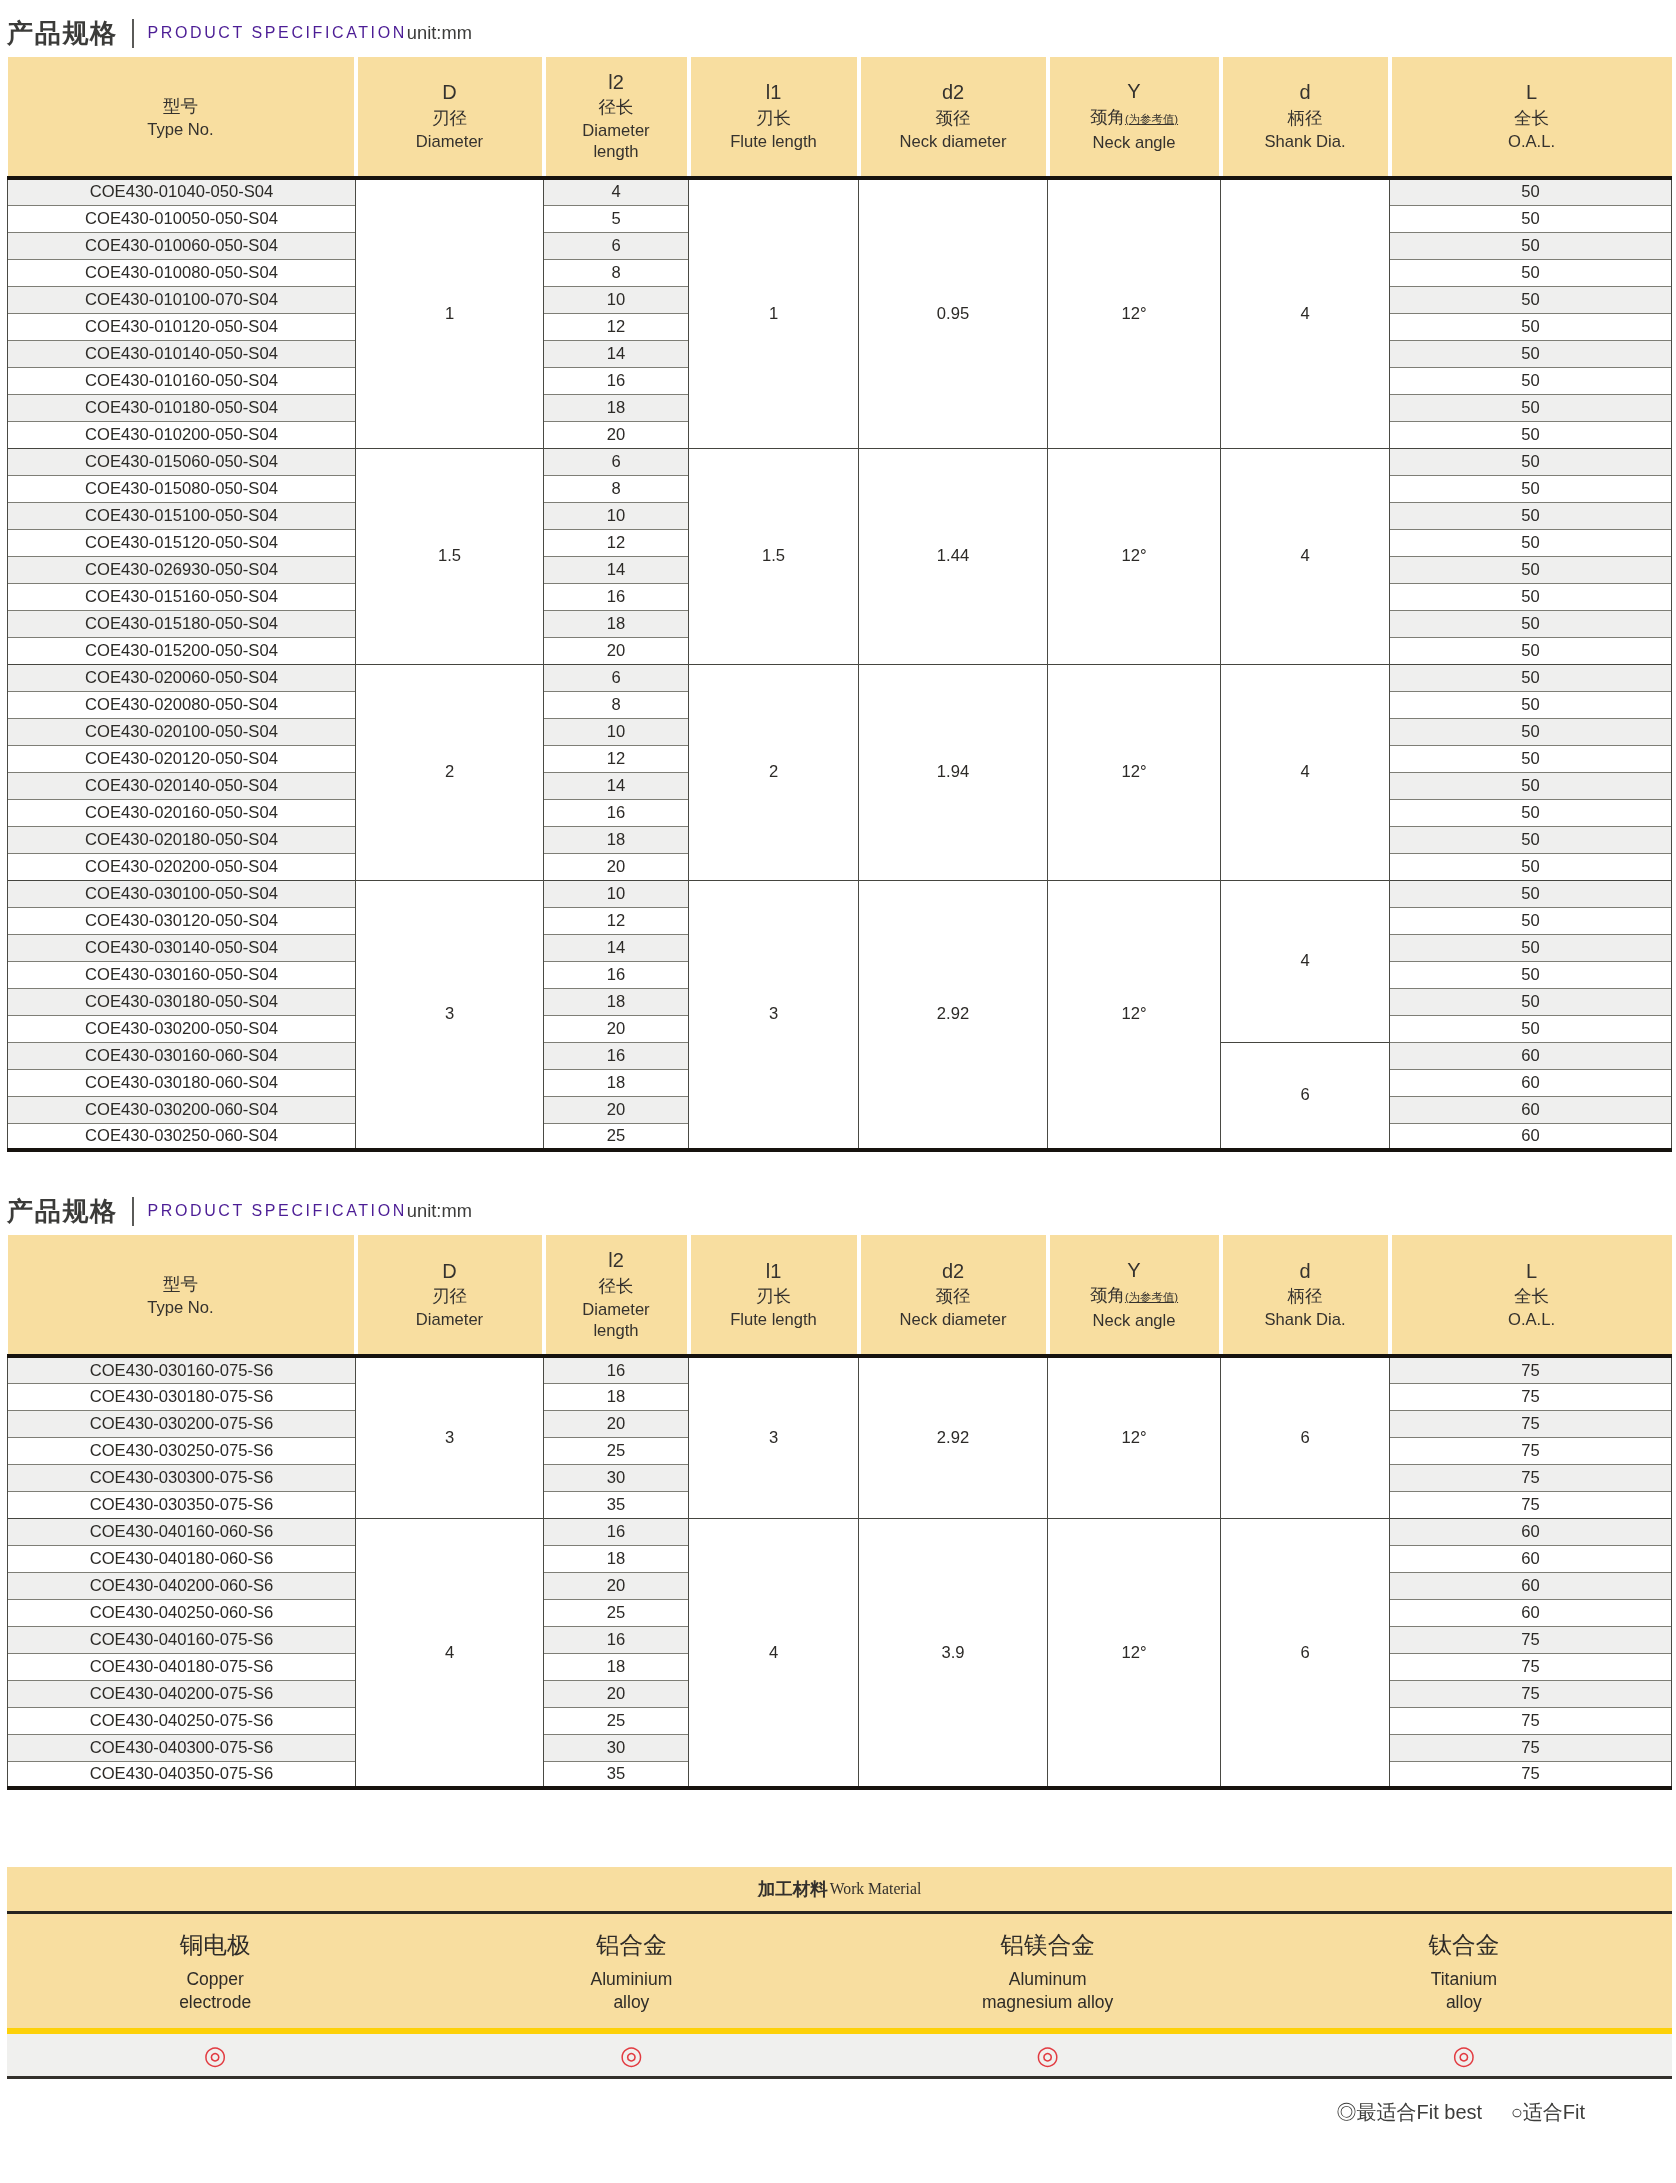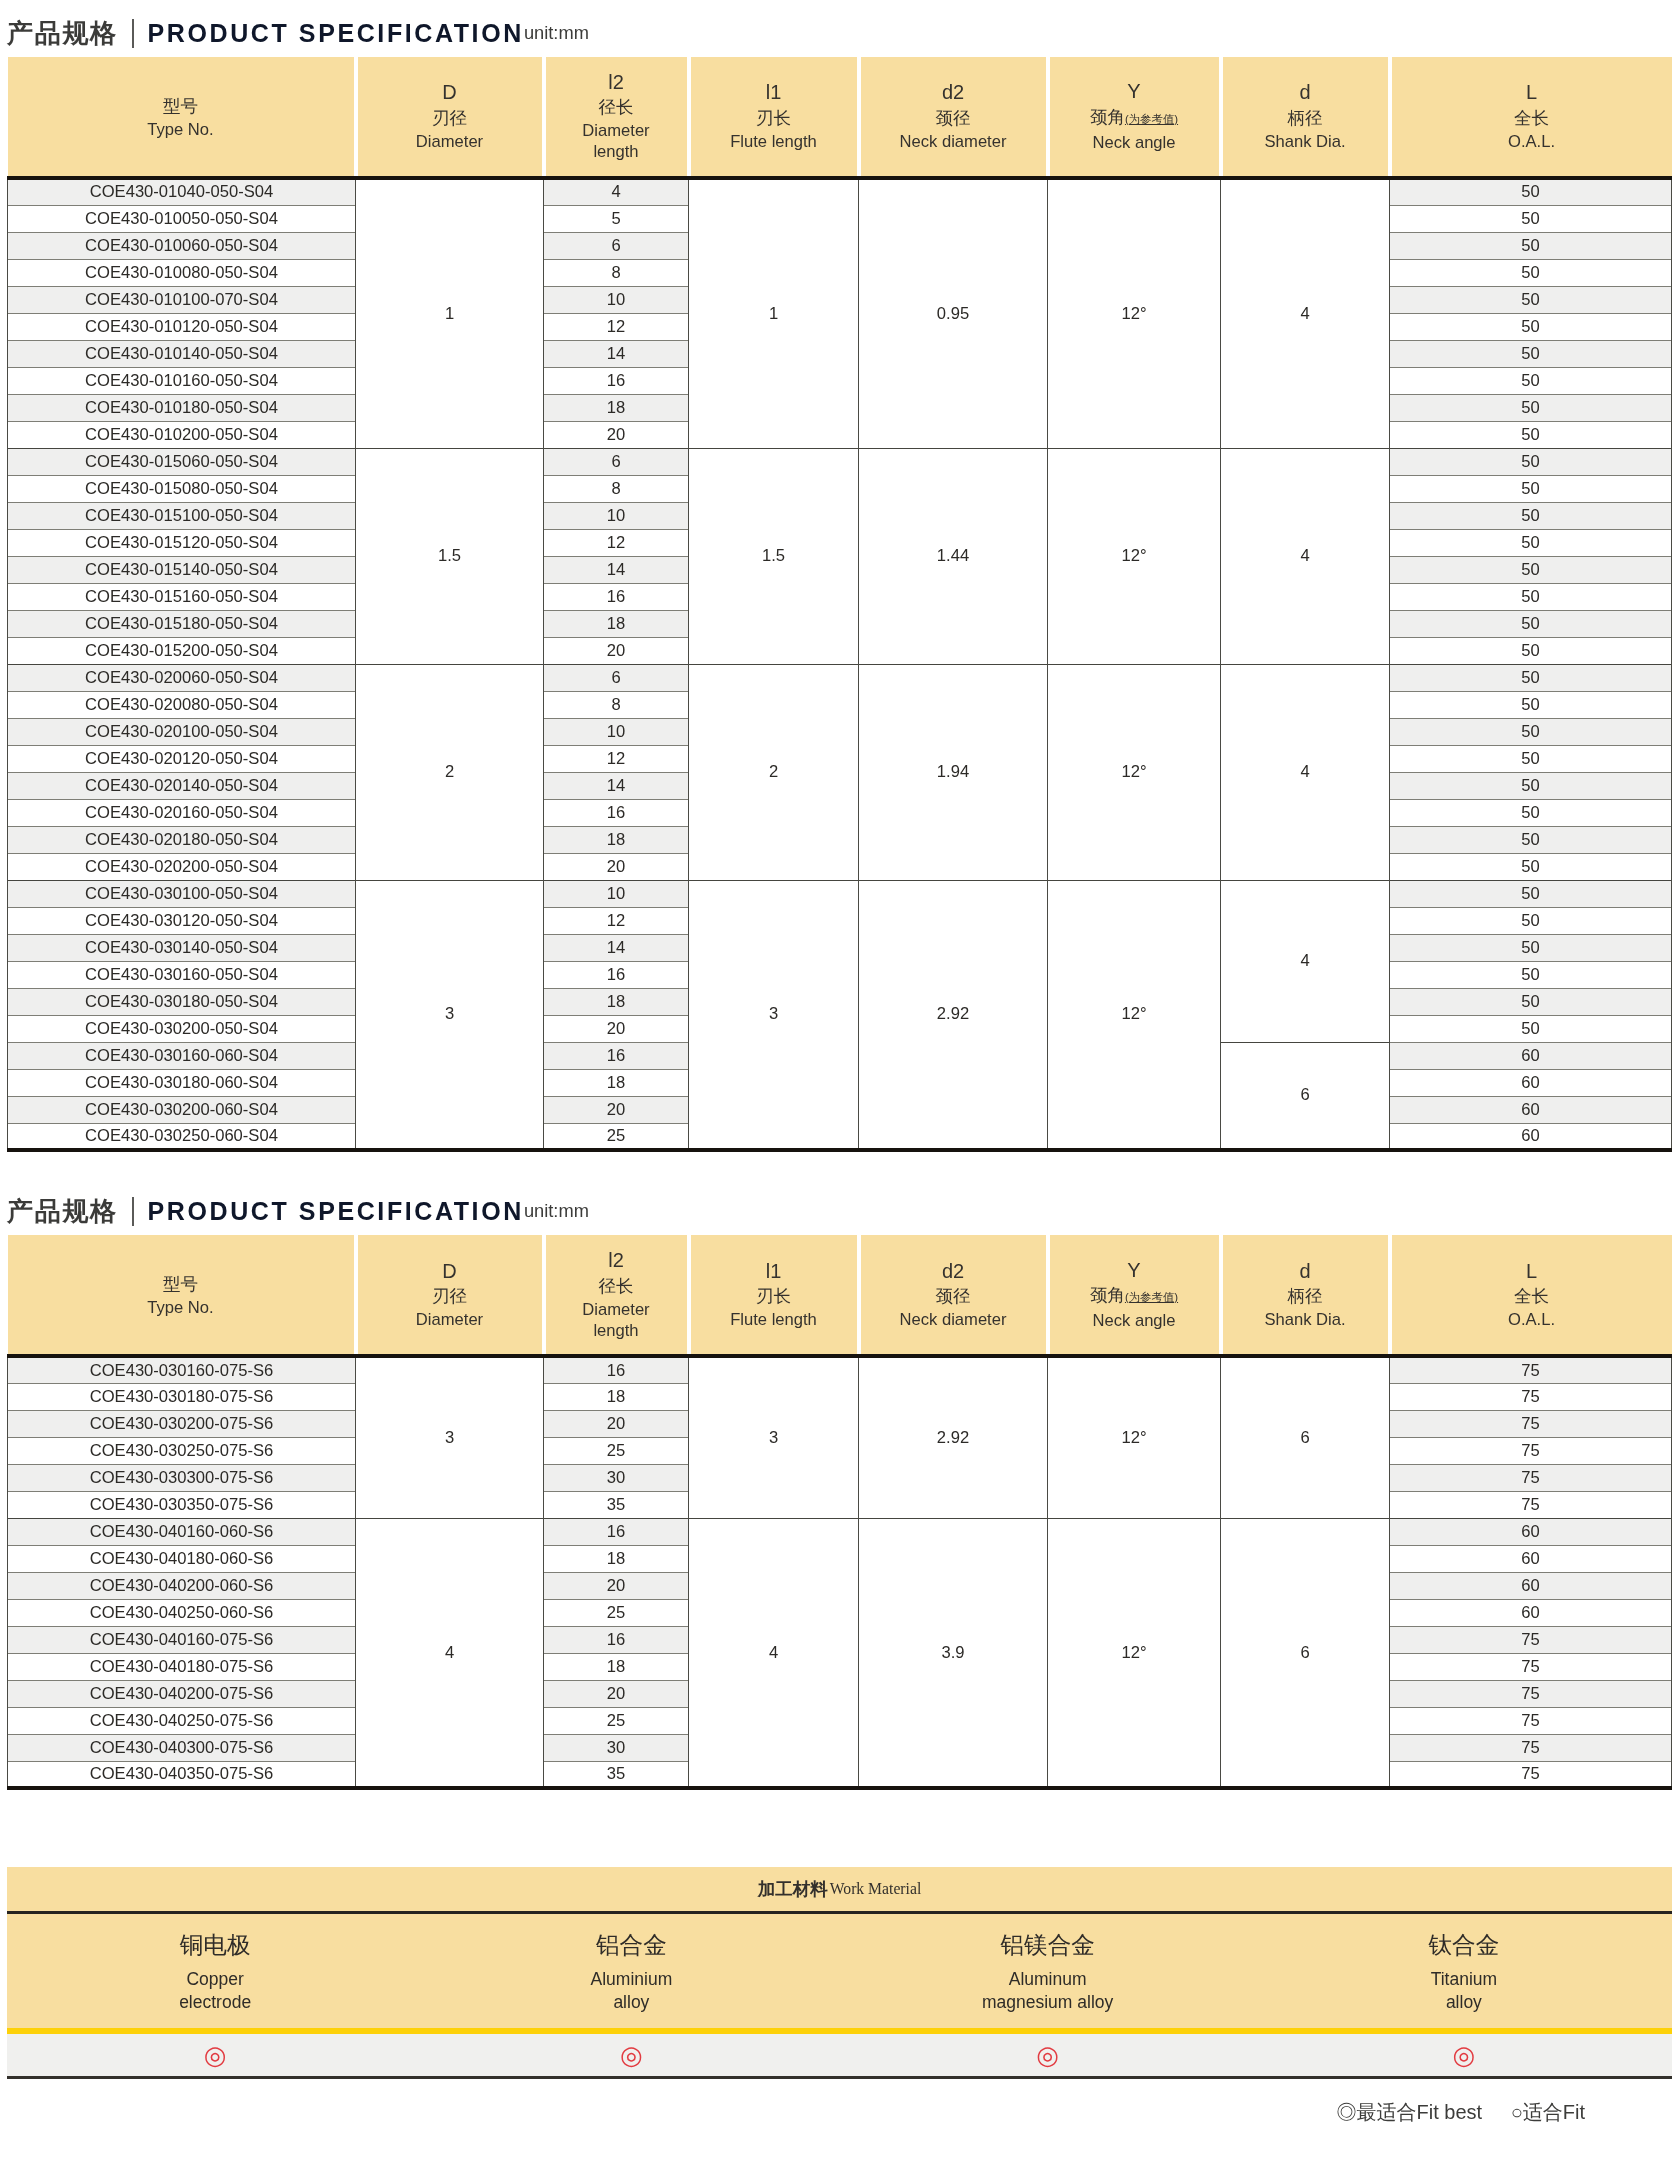--- a/index.html
+++ b/index.html
@@ -13,21 +13,21 @@
     font-family:"Liberation Sans", sans-serif; overflow:hidden;
   }
   .sheet{width:1665px; margin-left:7px;}
 
   
   .sec-head{display:flex; justify-content:flex-start; align-items:center; margin-top:14px; height:38px;}
   .sec-head.second{margin-top:40px;}
   .sh-left{display:flex; align-items:center;}
   .sh-zh{font-size:26px; font-weight:bold; color:#3b3b39; letter-spacing:1.7px;}
   .sh-bar{display:inline-block; width:1.7px; height:29px; background:#5a5a58; margin:0 14px;}
-  .sh-en{font-size:25px; font-weight:bold; color:#0f172a; letter-spacing:2.6px;}
+  .sh-en{font-size:16px; font-weight:normal; color:#4c1d95; letter-spacing:2.6px;}
   .sh-unit{font-size:18.3px; color:#3c3c3a; padding-right:15.7px;}
 
   
   table.tbl{border-collapse:collapse; table-layout:fixed; width:1665px; margin-top:5.2px;}
   table.tbl{border-bottom:4.4px solid var(--thick);}
   col.w0{width:348px} col.w1{width:188px} col.w2{width:145px} col.w3{width:170px}
   col.w4{width:189px} col.w5{width:173px} col.w6{width:169px} col.w7{width:282px}
   .tbl thead th{
     background:var(--yellow); height:121px; vertical-align:middle; text-align:center;
     font-weight:normal; color:#35322e; border-bottom:4.4px solid var(--thick); padding:0;
@@ -214,21 +214,21 @@
           <td class="bd s">COE430-015100-050-S04</td>
           <td class="bd s">10</td>
           <td class="bd s">50</td>
         </tr>
         <tr>
           <td class="bd">COE430-015120-050-S04</td>
           <td class="bd">12</td>
           <td class="bd">50</td>
         </tr>
         <tr>
-          <td class="bd s">COE430-015140-050-S04</td>
+          <td class="bd s">COE430-026930-050-S04</td>
           <td class="bd s">14</td>
           <td class="bd s">50</td>
         </tr>
         <tr>
           <td class="bd">COE430-015160-050-S04</td>
           <td class="bd">16</td>
           <td class="bd">50</td>
         </tr>
         <tr>
           <td class="bd s">COE430-015180-050-S04</td>

